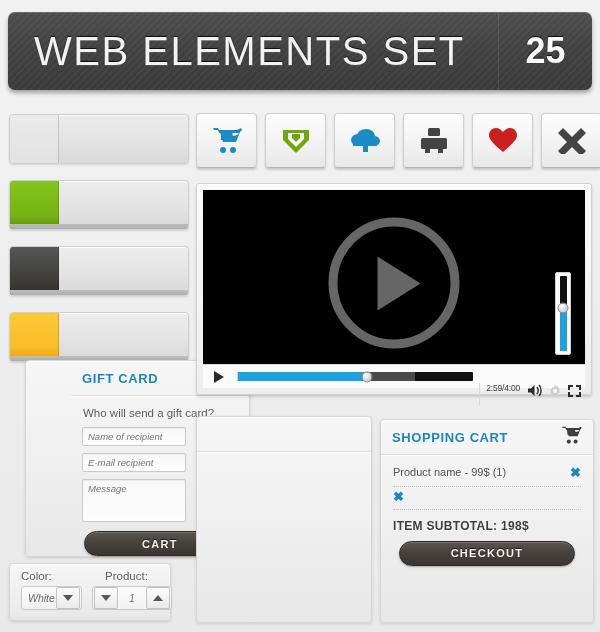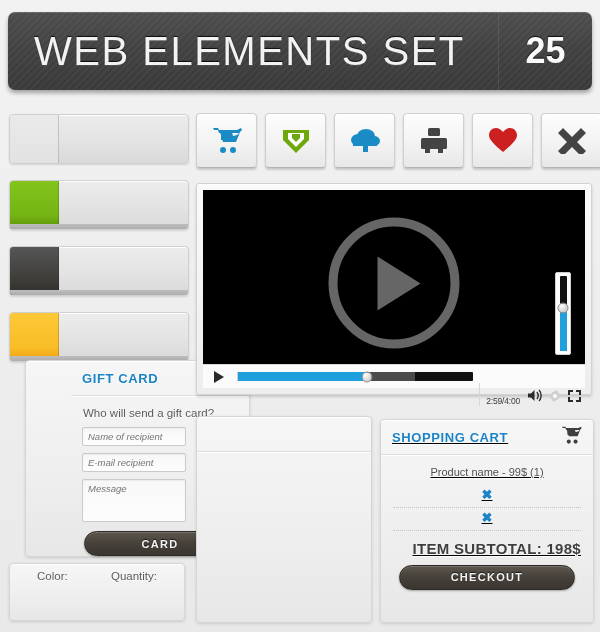--- a/index.html
+++ b/index.html
@@ -119,22 +119,22 @@
   .btn-dark{
     width:100%;height:25px;border-radius:13px;border:1px solid #2e2b26;
     background:linear-gradient(180deg,#5c564d 0%,#46413a 48%,#3a352e 100%);
     box-shadow:0 1px 2px rgba(0,0,0,.3), inset 0 1px 0 rgba(255,255,255,.16);
     color:#f4f4f4;font-size:11px;font-weight:bold;letter-spacing:1.3px;
     text-shadow:0 -1px 1px rgba(0,0,0,.7);cursor:pointer;
     font-family:"Liberation Sans",sans-serif;
   }
 
   
-  .colorqty{position:absolute;left:9px;top:563px;width:176px;height:58px;
-    padding:6px 27px;box-sizing:border-box;}
+  .colorqty{position:absolute;left:9px;top:563px;width:162px;height:58px;
+    padding:6px 11px;box-sizing:border-box;}
   .cq-labels{display:flex;font-size:11.5px;color:#5b5b5b;text-shadow:0 1px 0 #fff;}
   .cq-labels span:first-child{width:84px;}
   .cq-controls{display:flex;margin-top:4px;gap:10px;}
   .select{
     width:74px;height:22px;display:flex;align-items:center;
     border:1px solid #c8c8c8;border-radius:3px;
     background:linear-gradient(180deg,#fcfcfc,#f2f2f2);
     box-shadow:inset 0 1px 0 #fff;cursor:pointer;
   }
   .select .val{flex:1;padding-left:6px;font-size:10.5px;font-style:italic;color:#6a6a6a;}
@@ -193,35 +193,35 @@
   .seek{
     flex:1;height:9px;margin:0 6px;position:relative;background:#111;
     border-radius:1px;overflow:visible;cursor:pointer;
     border-left:1px solid #cfcfcf;
   }
   .seek .played{position:absolute;left:0;top:0;height:100%;background:#1f9fdb;}
   .seek .buffered{position:absolute;top:0;height:100%;background:#4a4a4a;}
   .seek .knob{position:absolute;top:50%;transform:translate(-50%,-50%);
     width:9px;height:9px;border-radius:50%;
     background:radial-gradient(circle at 35% 30%,#fff,#bdbdbd);border:1px solid #8d8d8d;}
-  .ctl-right{display:flex;align-items:flex-end;gap:7px;padding-left:6px;border-left:1px solid #d8d8d8;height:100%;margin-top:36px;}
+  .ctl-right{display:flex;align-items:flex-start;gap:7px;padding-left:6px;border-left:1px solid #d8d8d8;height:100%;margin-top:36px;}
   .time{font-size:8.5px;color:#3a3a3a;letter-spacing:-.2px;white-space:nowrap;}
 
   
   .emptypanel{position:absolute;left:196px;top:416px;width:174px;height:205px;}
 
   
-  .cart{position:absolute;left:380px;top:419px;width:212px;height:202px;text-decoration:underline;}
+  .cart{position:absolute;left:380px;top:419px;width:212px;height:202px;}
   .cart-body{padding:7px 12px 0 12px;}
-  .cart-item{display:flex;align-items:center;justify-content:space-between;gap:8px;padding:3px 0 5px 0;flex-direction:column;}
+  .cart-item{display:flex;align-items:center;justify-content:space-between;gap:8px;padding:3px 0 5px 0;}
   .cart-item-name{font-size:11px;color:#4e4e4e;line-height:1.32;text-shadow:0 1px 0 #fff;}
   .cart-x{color:#1c84c6;font-size:13px;font-weight:bold;cursor:pointer;flex:none;line-height:1;}
   .dotted{height:1px;border-bottom:1px dotted #c3c3c3;}
   .subtotal{
-    text-align:right;font-size:15px;font-weight:bold;color:#3e3e3e;
+    text-align:left;font-size:12px;font-weight:bold;color:#3e3e3e;
     text-shadow:0 1px 0 #fff;letter-spacing:.3px;margin:9px 0 8px 0;
   }
   .checkout-wrap{padding:0 6px;}
 </style>
 </head>
 <body>
 
 <div class="page">
 
   <div class="header">
@@ -334,28 +334,45 @@
         <div class="gc-cols">
           <div class="gc-left">
             <input class="inp" type="text" placeholder="Name of recipient" style="">
             <input class="inp" type="text" placeholder="E-mail recipient" style="">
             <textarea class="inp" placeholder="Message" style=""></textarea>
           </div>
         </div>
       </div>
     </div>
     <div class="send-wrap">
-      <button class="btn-dark">CARD</button>
+      <button class="btn-dark">CART</button>
     </div>
   </div>
 
   <div class="panel colorqty">
     <div class="cq-labels">
       <span>Color:</span>
-      <span>Quantity:</span>
+      <span>Product:</span>
+    </div>
+    <div class="cq-controls">
+      <div class="select">
+        <span class="val">White</span>
+        <span class="sq-btn">
+            <span class="tri down"></span>
+          </span>
+      </div>
+      <div class="stepper">
+        <span class="sq-btn">
+            <span class="tri down"></span>
+          </span>
+        <span class="num">1</span>
+        <span class="sq-btn">
+            <span class="tri up"></span>
+          </span>
+      </div>
     </div>
   </div>
 
   <div class="player">
     <div class="screen">
       <div class="playcircle">
         <span class="ptri"></span>
       </div>
       <div class="vol-panel">
         <div class="vol-track">

